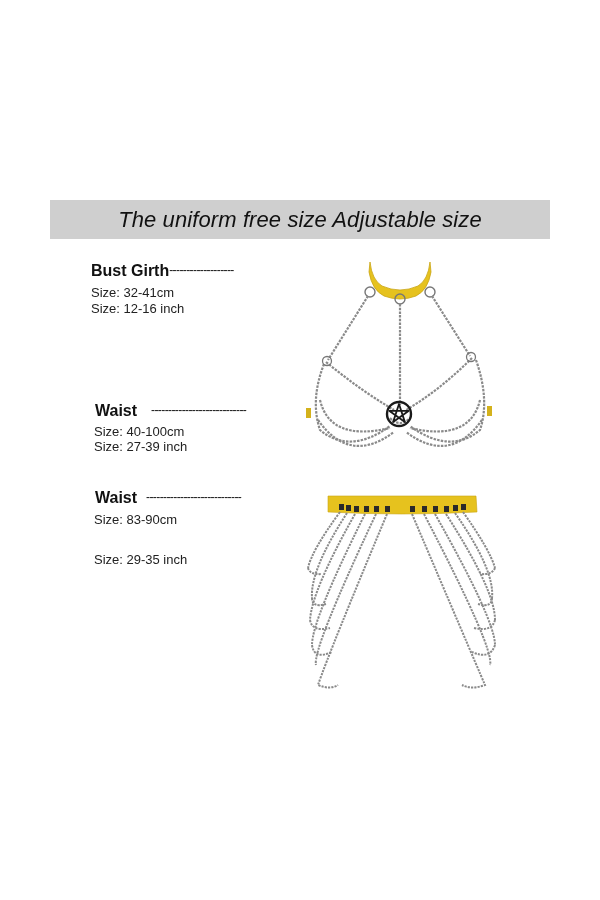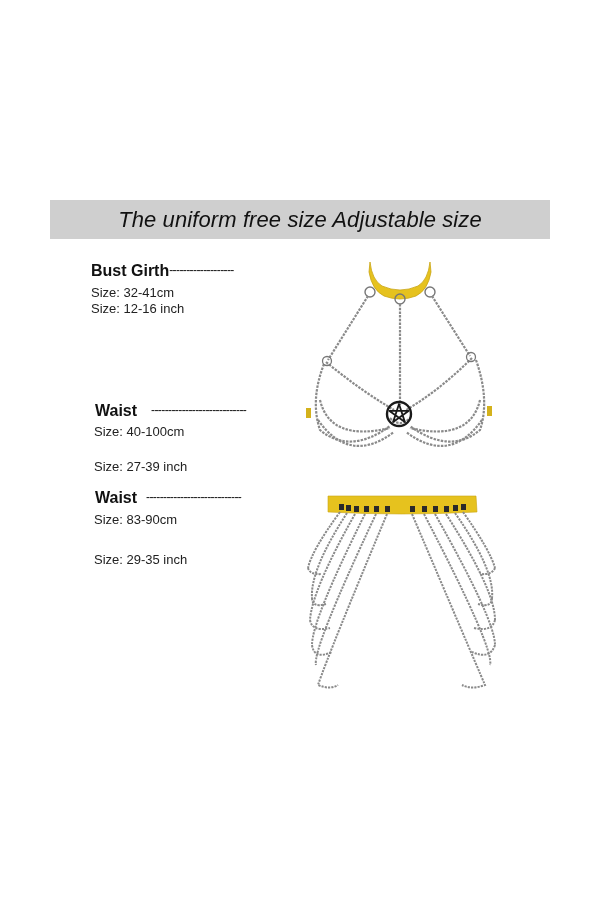--- a/index.html
+++ b/index.html
@@ -70,21 +70,21 @@
   </div>
   <div class="size-line" style="left:91px; top:285px;">Size: 32-41cm</div>
   <div class="size-line" style="left:91px; top:301px;">Size: 12-16 inch</div>
 </div>
 
 <div>
   <div class="size-heading" style="left:95px; top:402px;">
     <span>Waist</span><span style="display:inline-block;width:14px"></span><span class="dashes">----------------------------</span>
   </div>
   <div class="size-line" style="left:94px; top:424px;">Size: 40-100cm</div>
-  <div class="size-line" style="left:94px; top:459px;">Size: 27-39 inch</div>
+  <div class="size-line" style="left:94px; top:439px;">Size: 27-39 inch</div>
 </div>
 
 <div>
   <div class="size-heading" style="left:95px; top:489px;">
     <span>Waist</span><span style="display:inline-block;width:9px"></span><span class="dashes">----------------------------</span>
   </div>
   <div class="size-line" style="left:94px; top:512px;">Size: 83-90cm</div>
   <div class="size-line" style="left:94px; top:552px;">Size: 29-35 inch</div>
 </div>
 

